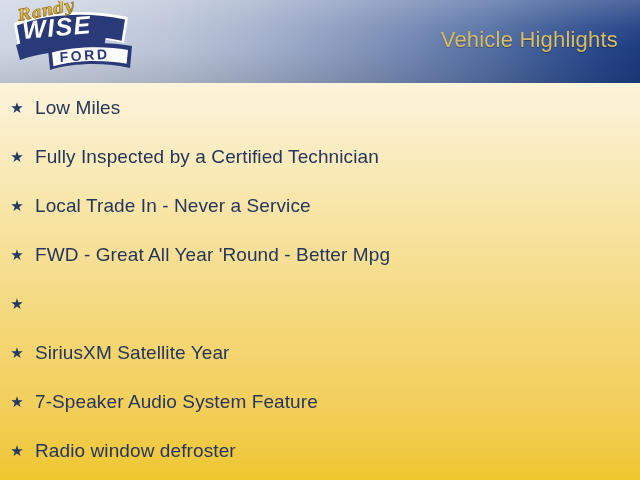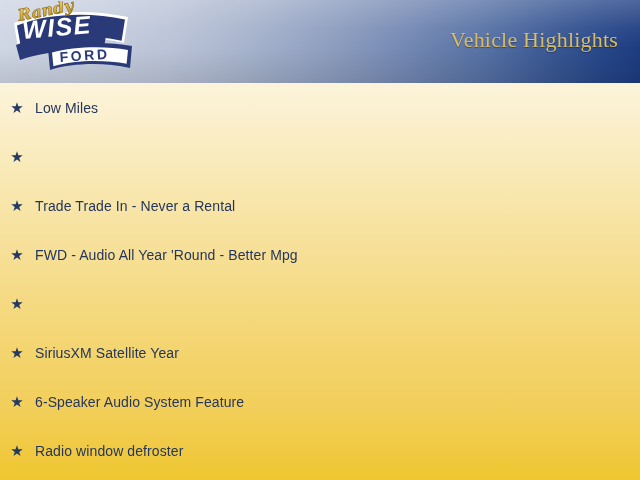--- a/index.html
+++ b/index.html
@@ -68,21 +68,20 @@
   .header-title {
     position: absolute;
     right: 22px;
     top: 27px;
     font-size: 22px;
     font-weight: 400;
     letter-spacing: 0.2px;
     color: #d9bc63;
     text-shadow: 0 1px 1px rgba(0,0,0,0.35);
     white-space: nowrap;
-    font-family: Liberation Serif, serif;
   }
 
   
   .logo {
     position: absolute;
     left: 6px;
     top: 1px;
     width: 135px;
     height: 80px;
   }
@@ -112,21 +111,21 @@
     flex: 0 0 auto;
     width: 14px;
     height: 16px;
     line-height: 16px;
     font-size: 15px;
     text-align: center;
     color: #243a63;
   }
   .hl-text {
     flex: 0 1 auto;
-    font-size: 14px;
+    font-size: 19px;
     font-weight: 400;
     color: #25365a;
     letter-spacing: 0.1px;
     white-space: nowrap;
   }
 </style>
 </head>
 <body>
 
 <div class="slide">
@@ -167,44 +166,45 @@
 
   <ul class="highlights">
 
     <li class="hl-item" style="top:10px;">
       <span class="hl-star">★</span>
       <span class="hl-text">Low Miles</span>
     </li>
 
     <li class="hl-item" style="top:59px;">
       <span class="hl-star">★</span>
+      <span class="hl-text">Fully Inspected by a Certified Technician</span>
     </li>
 
     <li class="hl-item" style="top:108px;">
       <span class="hl-star">★</span>
-      <span class="hl-text">Trade Trade In - Never a Rental</span>
+      <span class="hl-text">Local Trade In - Never a Service</span>
     </li>
 
     <li class="hl-item" style="top:157px;">
       <span class="hl-star">★</span>
-      <span class="hl-text">FWD - Audio All Year 'Round - Better Mpg</span>
+      <span class="hl-text">FWD - Great All Year 'Round - Better Mpg</span>
     </li>
 
     <li class="hl-item" style="top:206px;">
       <span class="hl-star">★</span>
     </li>
 
     <li class="hl-item" style="top:255px;">
       <span class="hl-star">★</span>
       <span class="hl-text">SiriusXM Satellite Year</span>
     </li>
 
     <li class="hl-item" style="top:304px;">
       <span class="hl-star">★</span>
-      <span class="hl-text">6-Speaker Audio System Feature</span>
+      <span class="hl-text">7-Speaker Audio System Feature</span>
     </li>
 
     <li class="hl-item" style="top:353px;">
       <span class="hl-star">★</span>
       <span class="hl-text">Radio window defroster</span>
     </li>
 
   </ul>
 
 </div>

